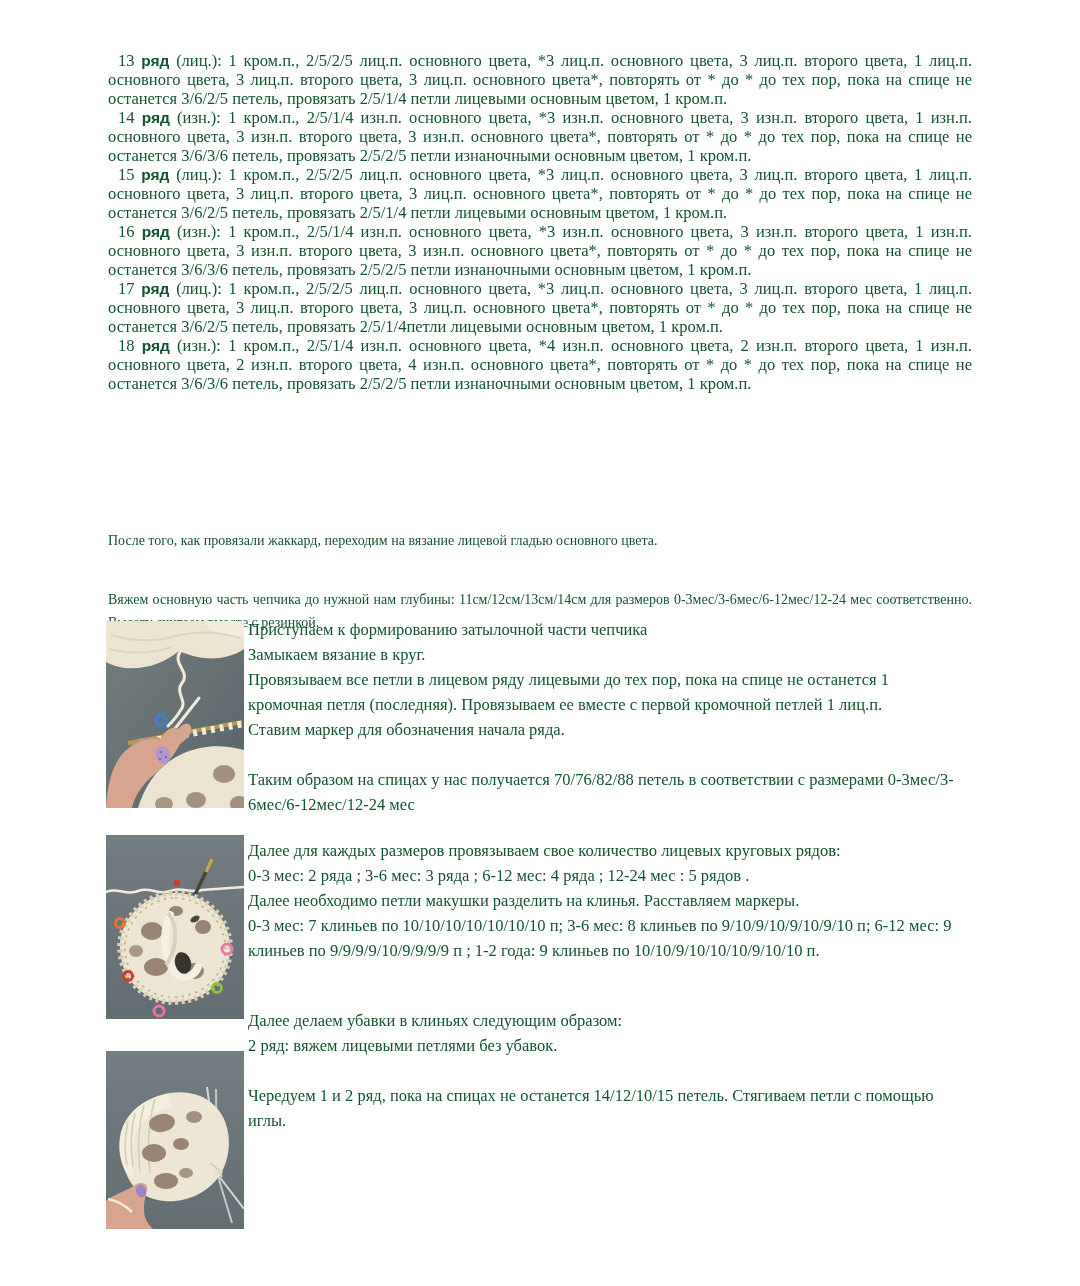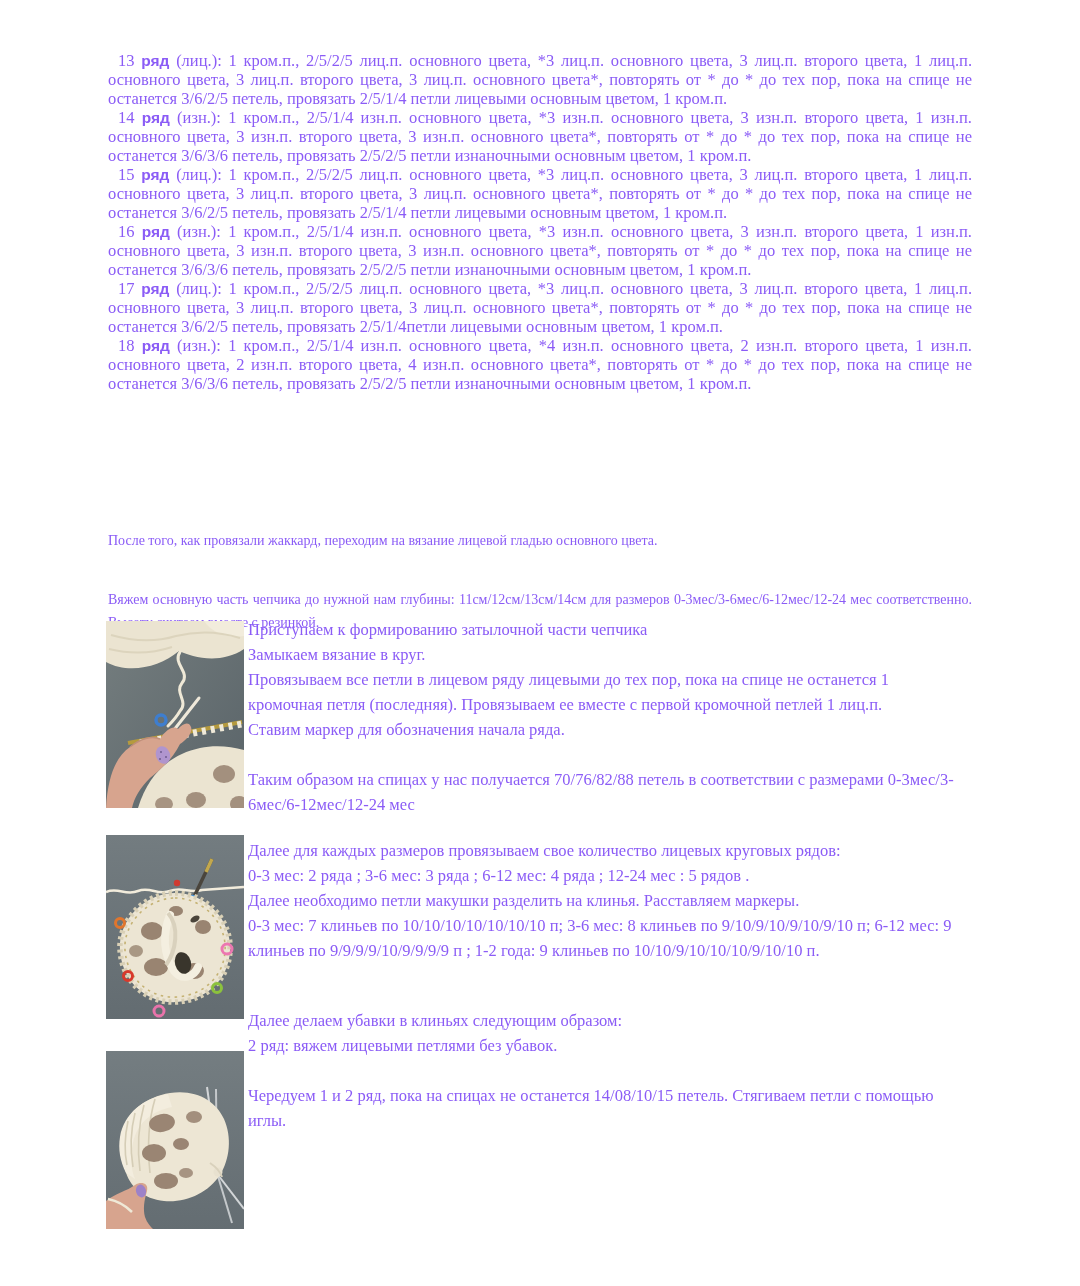--- a/index.html
+++ b/index.html
@@ -1,21 +1,21 @@
 <!DOCTYPE html>
 <html lang="ru"><head>
 <meta charset="utf-8">
 <style>
   html,body{margin:0;padding:0;background:#ffffff;}
   .page{
     position:relative;
     width:1080px;height:1286px;
     background:#ffffff;
     font-family:"Liberation Serif","DejaVu Serif",serif;
-    color:#8b5cf6;
+    color:#14532d;
     overflow:hidden;
   }
   
   .rows{
     position:absolute;left:108px;top:51px;width:864px;
     font-size:16.5px;line-height:19px;text-align:justify;
   }
   .row-para{margin:0;text-indent:10px;}
   .row-num{font-weight:400;}
   .row-label{
@@ -197,16 +197,16 @@
 
       <path d="M0,150 C10,142 21,140 29,134 C35,130 43,132 41,140 C38,150 37,158 39,166 C41,172 45,176 47,178 L0,178 Z" fill="#d7a48e"></path>
       <ellipse cx="35" cy="140" rx="5" ry="6.5" fill="#9d82c8" transform="rotate(-15 35 140)"></ellipse>
       <path d="M2,148 C12,150 20,155 26,161" stroke="#efe9d7" stroke-width="2.5" fill="none"></path>
     </svg>
   </div>
 
   <section class="fig-text" id="figtext3">
     <p>Далее делаем убавки в клиньях следующим образом:</p>
     <p>2 ряд: вяжем лицевыми петлями без убавок.</p>
-    <p class="gap-top">Чередуем 1 и 2 ряд, пока на спицах не останется 14/08/10/15 петель. Стягиваем петли с помощью иглы.</p>
+    <p class="gap-top">Чередуем 1 и 2 ряд, пока на спицах не останется 14/12/10/15 петель. Стягиваем петли с помощью иглы.</p>
   </section>
 
 </div>
 
 </body></html>

